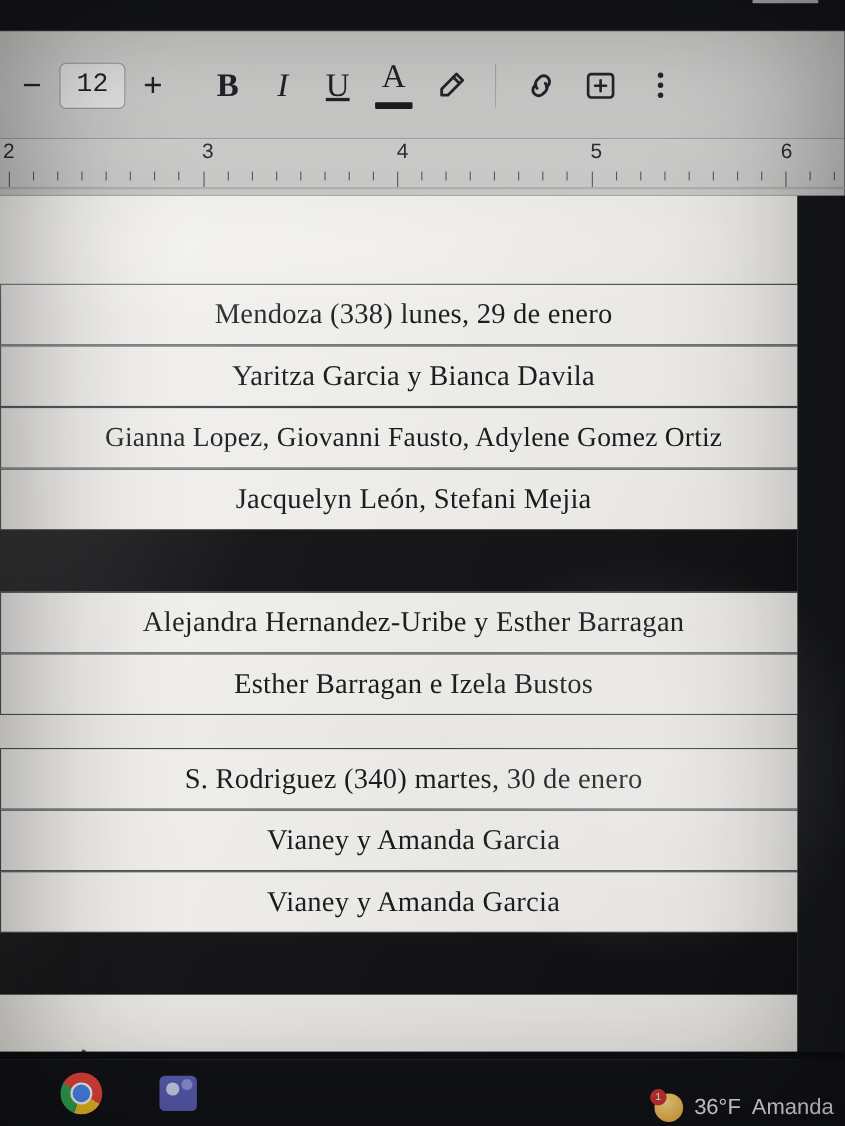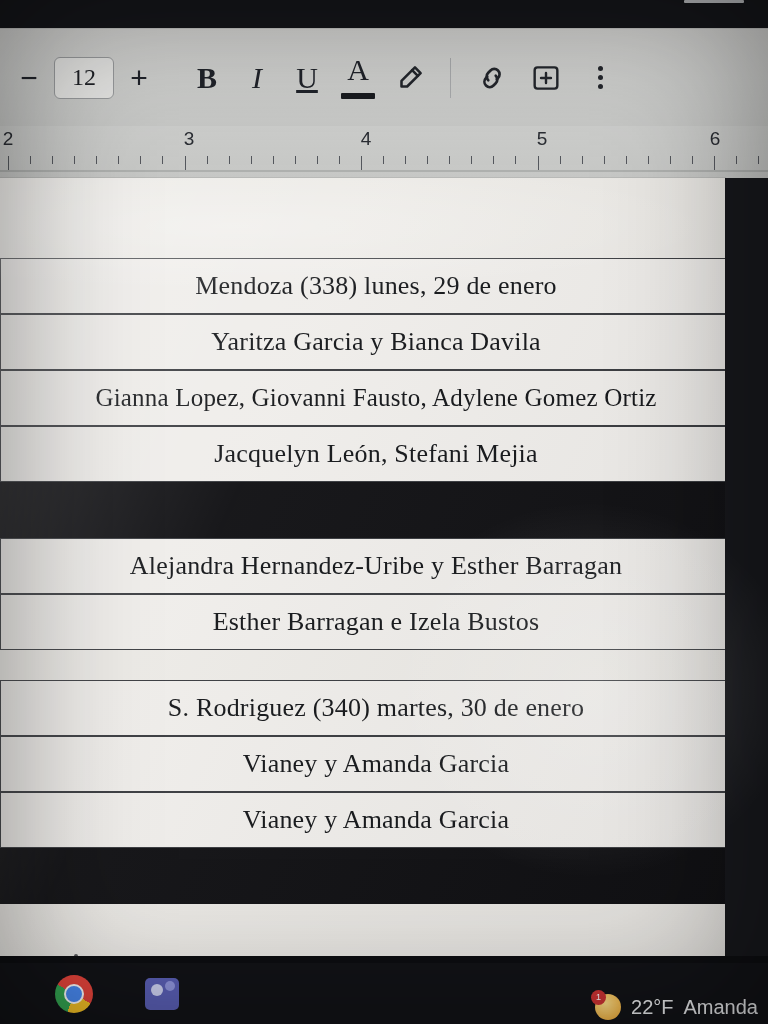--- a/index.html
+++ b/index.html
@@ -44,21 +44,21 @@
     flex: none;
   }
   .tb-minus { width: 46px; height: 46px; font-size: 30px; font-weight: 400; }
   .tb-plus  { width: 46px; height: 46px; font-size: 30px; font-weight: 400; }
   .fontsize-box {
     width: 60px; height: 42px; margin: 0 2px;
     border: 1px solid #9a9c9e; border-radius: 6px;
     background: #e7e7e5;
     display: flex; align-items: center; justify-content: center;
     font-size: 24px; color: #1f2126;
-    font-family: Liberation Serif, serif;
+    font-family: Liberation Mono, monospace;
   }
   .tb-gap { width: 20px; flex: none; }
   .tb-bold { width: 50px; height: 50px; font-size: 30px; font-weight: bold; font-family: "Liberation Serif", serif;}
   .tb-italic { width: 50px; height: 50px; font-size: 30px; font-style: italic; font-family: "Liberation Serif", serif;}
   .tb-underline { width: 50px; height: 50px; font-size: 30px; font-family: "Liberation Serif", serif; text-decoration: underline; }
   .tb-textcolor {
     width: 52px; height: 54px; position: relative;
     font-size: 30px; font-family: "Liberation Serif", serif;
     display: flex; align-items: flex-start; justify-content: center;
     padding-top: 2px;
@@ -355,19 +355,19 @@
     <div class="tb-icon">
         <div class="chrome-ico"></div>
       </div>
     <div class="tb-icon" style="margin-left:32px;">
         <div class="teams-ico"></div>
       </div>
     <div class="weather">
       <span class="sun">
         <span class="badge">1</span>
       </span>
-      <span>22°F</span>
+      <span>36°F</span>
       <span>Amanda</span>
     </div>
   </div>
 
   <div class="vignette"></div>
 </div>
 
 </body></html>

